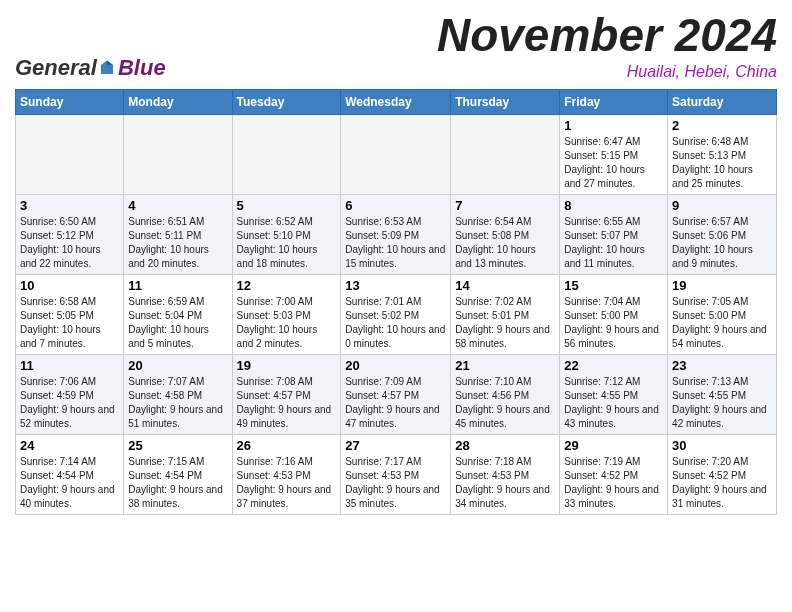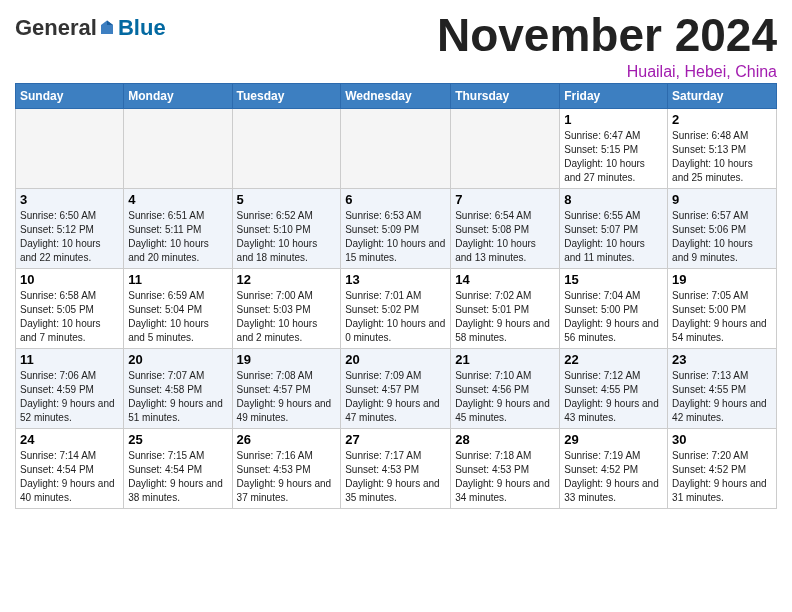--- a/index.html
+++ b/index.html
@@ -6,37 +6,38 @@
     body {
       font-family: Arial, sans-serif;
       background: #fff;
       width: 792px;
       min-height: 612px;
       padding: 10px 15px;
     }
     .header-area {
       display: flex;
       justify-content: space-between;
-      align-items: flex-start;
-      margin-bottom: 2px;
+      align-items: flex-end;
+      margin-bottom: 8px;
+      font-style: italic;
     }
     .logo {
       display: flex;
       flex-direction: column;
       align-items: flex-start;
       padding-top: 5px;
     }
     .logo-text {
       display: flex;
       align-items: center;
       font-size: 22px;
       font-weight: bold;
     }
     .logo-general { color: #333; }
-    .logo-blue { color: #0369a1; }
+    .logo-blue { color: #701a75; }
     .logo-icon {
       width: 18px;
       height: 18px;
       margin-left: 1px;
       margin-right: 2px;
     }
     .title-area {
       text-align: right;
     }
     .month-title {

